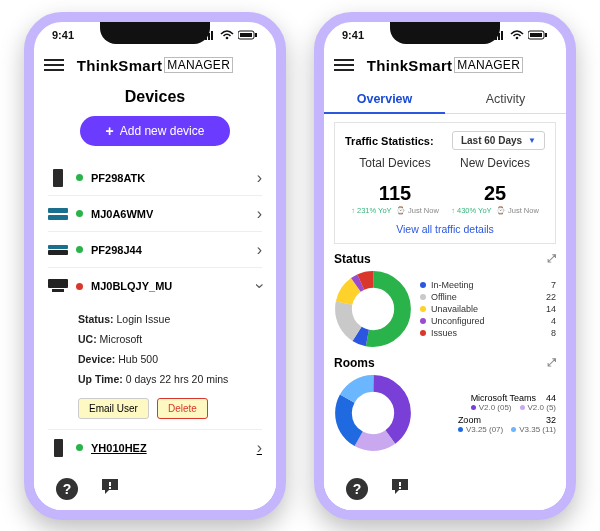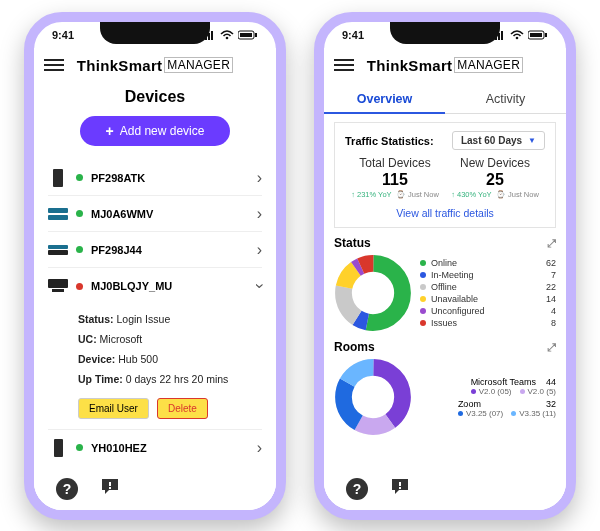--- a/index.html
+++ b/index.html
@@ -37,31 +37,31 @@
   .title { text-align:center; font-weight:700; font-size:16px; margin-top:6px; }
   .addbtn {
     display:flex; align-items:center; justify-content:center; gap:6px;
     background:#6b3bff; color:#fff; border-radius:18px; height:30px;
     width:150px; margin:10px auto 14px; font-size:12px; font-weight:500;
   }
   .addbtn .plus { font-size:14px; font-weight:700; }
 
   .list { padding: 0 14px; }
   .row { display:flex; align-items:center; height:36px; border-bottom:1px solid #eee; gap:8px; }
-  .row:last-child { border-bottom:none; }
+  .row:last-child { border-bottom:none;text-decoration:underline; }
   .dev-icon { width:20px; height:18px; display:flex; align-items:center; justify-content:center; }
   .dot { width:7px; height:7px; border-radius:50%; flex:0 0 auto; }
   .dev-name { font-size:11px; font-weight:600; flex:1; }
   .chev { color:#555; }
 
   .expanded { padding: 6px 0 10px 30px; border-bottom:1px solid #eee; }
   .kv { font-size:10.5px; color:#222; line-height:1.9; }
   .kv .k { font-weight:600; }
   .btnrow { display:flex; gap:8px; margin-top:8px; }
-  .obtn { border:1px solid #ccc; border-radius:3px; padding:4px 10px; font-size:10px; background:#fde047; }
+  .obtn { border:1px solid #ccc; border-radius:3px; padding:4px 10px; font-size:10px; background:#fef9c3; }
   .obtn.del { color:#d9372c; border-color:#d9372c; }
 
   .bottombar {
     position:absolute; bottom:0; left:0; right:0; height:42px;
     display:flex; align-items:center; gap:22px; padding-left:22px;
     background:#fff;
   }
   .circicon { width:22px; height:22px; border-radius:50%; background:#333; color:#fff; display:flex; align-items:center; justify-content:center; font-size:14px; font-weight:700; }
 
   
@@ -70,27 +70,27 @@
   .tab.active { color:#1a4bd6; font-weight:600; border-bottom:2px solid #2b57e0; }
   .tab.inactive { border-bottom:1px solid #ddd; }
 
   .card { margin:8px 10px 0; border:1px solid #e3e3e3; border-radius:0; padding:8px 10px; }
   .card-h { display:flex; align-items:center; gap:6px; font-size:11px; font-weight:700; }
   .sel { border:1px solid #d0d0d0; border-radius:3px; padding:3px 8px; font-size:10px; display:flex; align-items:center; gap:6px; color:#333; }
   .sel .tri { color:#2b57e0; font-size:8px; }
   .stats2 { display:flex; margin-top:6px; }
   .stat { flex:1; text-align:center; }
   .stat .lbl { font-size:12px; color:#333; }
-  .stat .num { font-size:16px; font-weight:700; margin-top:1px; }
+  .stat .num { font-size:20px; font-weight:700; margin-top:12px; }
   .micro { font-size:7.5px; color:#888; margin-top:1px; display:flex; justify-content:center; gap:5px; }
   .micro .up { color:#36b37e; }
   .link { text-align:center; color:#2b57e0; font-size:10.5px; margin-top:8px; }
 
   .panel { margin:8px 10px 0; }
-  .panel-h { display:flex; align-items:flex-end; justify-content:space-between; font-size:12px; font-weight:700; margin-bottom:4px; }
+  .panel-h { display:flex; align-items:flex-start; justify-content:space-between; font-size:12px; font-weight:700; margin-bottom:4px; }
   .open-icon { color:#888; font-size:11px; }
   .panel-body { display:flex; gap:8px; align-items:center; }
   .donut { width:78px; height:78px; }
   .legend { flex:1; display:flex; flex-direction:column; gap:2px; }
   .lg { display:flex; align-items:center; font-size:9px; color:#333; }
   .lg .dot { width:6px; height:6px; margin-right:5px; }
   .lg .lbl { flex:1; }
   .lg .val { width:20px; text-align:right; }
   .legend2 { flex:1; display:flex; flex-direction:column; gap:3px; font-size:9px;align-items:flex-end; }
   .legend2 .line1 { display:flex; align-items:center; }
@@ -318,25 +318,20 @@
           <svg class="donut" viewBox="0 0 42 42">
             <circle cx="21" cy="21" r="15.9" fill="none" stroke="#eee" stroke-width="9"></circle>
             <circle cx="21" cy="21" r="15.9" fill="none" stroke-width="9" stroke="#2ab34a" stroke-dasharray="53 47" stroke-dashoffset="25"></circle>
             <circle cx="21" cy="21" r="15.9" fill="none" stroke-width="9" stroke="#2b57e0" stroke-dasharray="6 94" stroke-dashoffset="-28"></circle>
             <circle cx="21" cy="21" r="15.9" fill="none" stroke-width="9" stroke="#c9c9c9" stroke-dasharray="19 81" stroke-dashoffset="-34"></circle>
             <circle cx="21" cy="21" r="15.9" fill="none" stroke-width="9" stroke="#ffd12b" stroke-dasharray="12 88" stroke-dashoffset="-53"></circle>
             <circle cx="21" cy="21" r="15.9" fill="none" stroke-width="9" stroke="#9a4bcf" stroke-dasharray="3 97" stroke-dashoffset="-65"></circle>
             <circle cx="21" cy="21" r="15.9" fill="none" stroke-width="9" stroke="#d9372c" stroke-dasharray="7 93" stroke-dashoffset="-68"></circle>
           </svg>
           <div class="legend" id="status-legend">
-              <div class="lg">
-                <span class="dot" style="background:#2ab34a"></span>
-                <span class="lbl">Online</span>
-                <span class="val">62</span>
-              </div>
               <div class="lg">
                 <span class="dot" style="background:#2b57e0"></span>
                 <span class="lbl">In-Meeting</span>
                 <span class="val">7</span>
               </div>
               <div class="lg">
                 <span class="dot" style="background:#c9c9c9"></span>
                 <span class="lbl">Offline</span>
                 <span class="val">22</span>
               </div>

